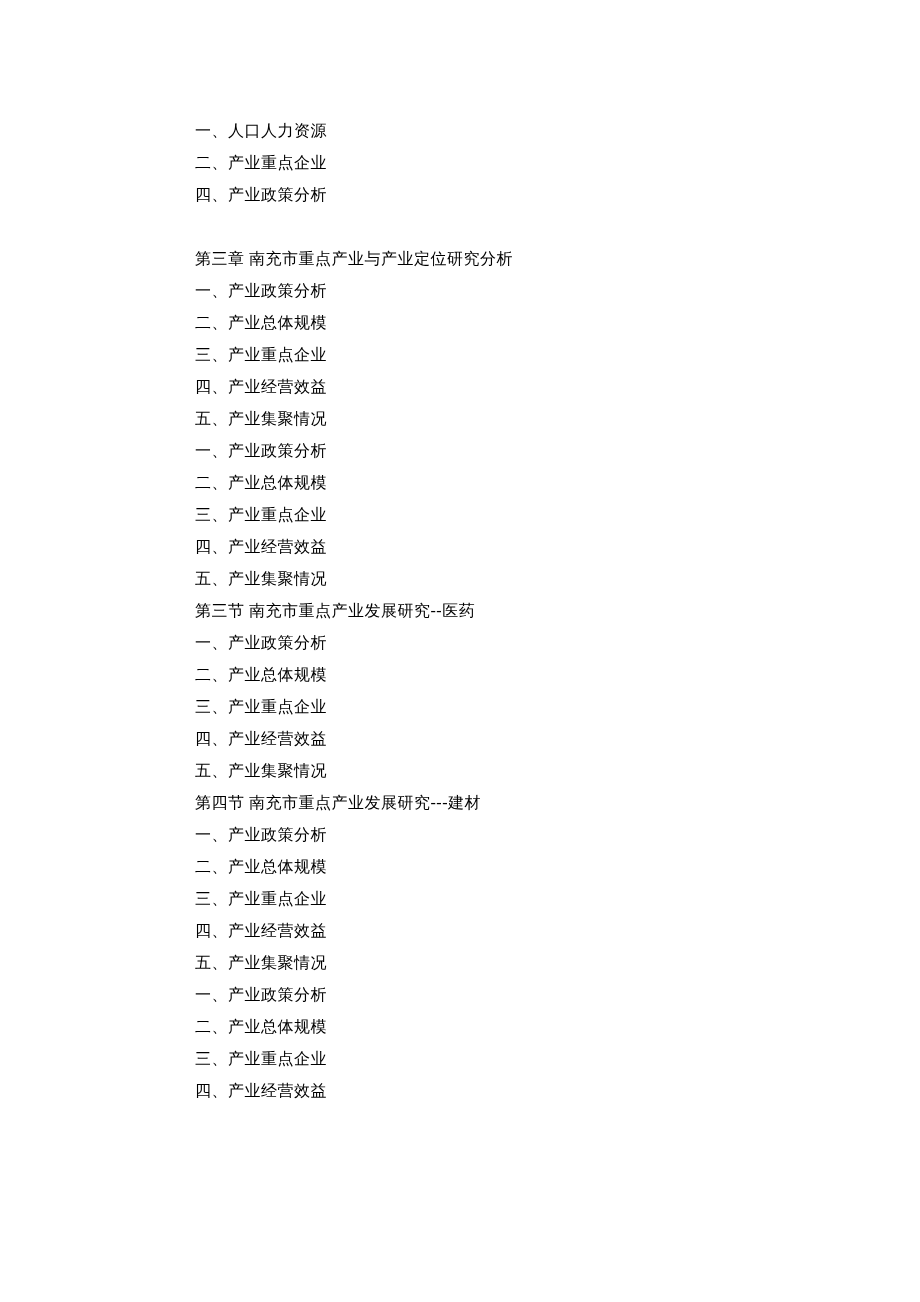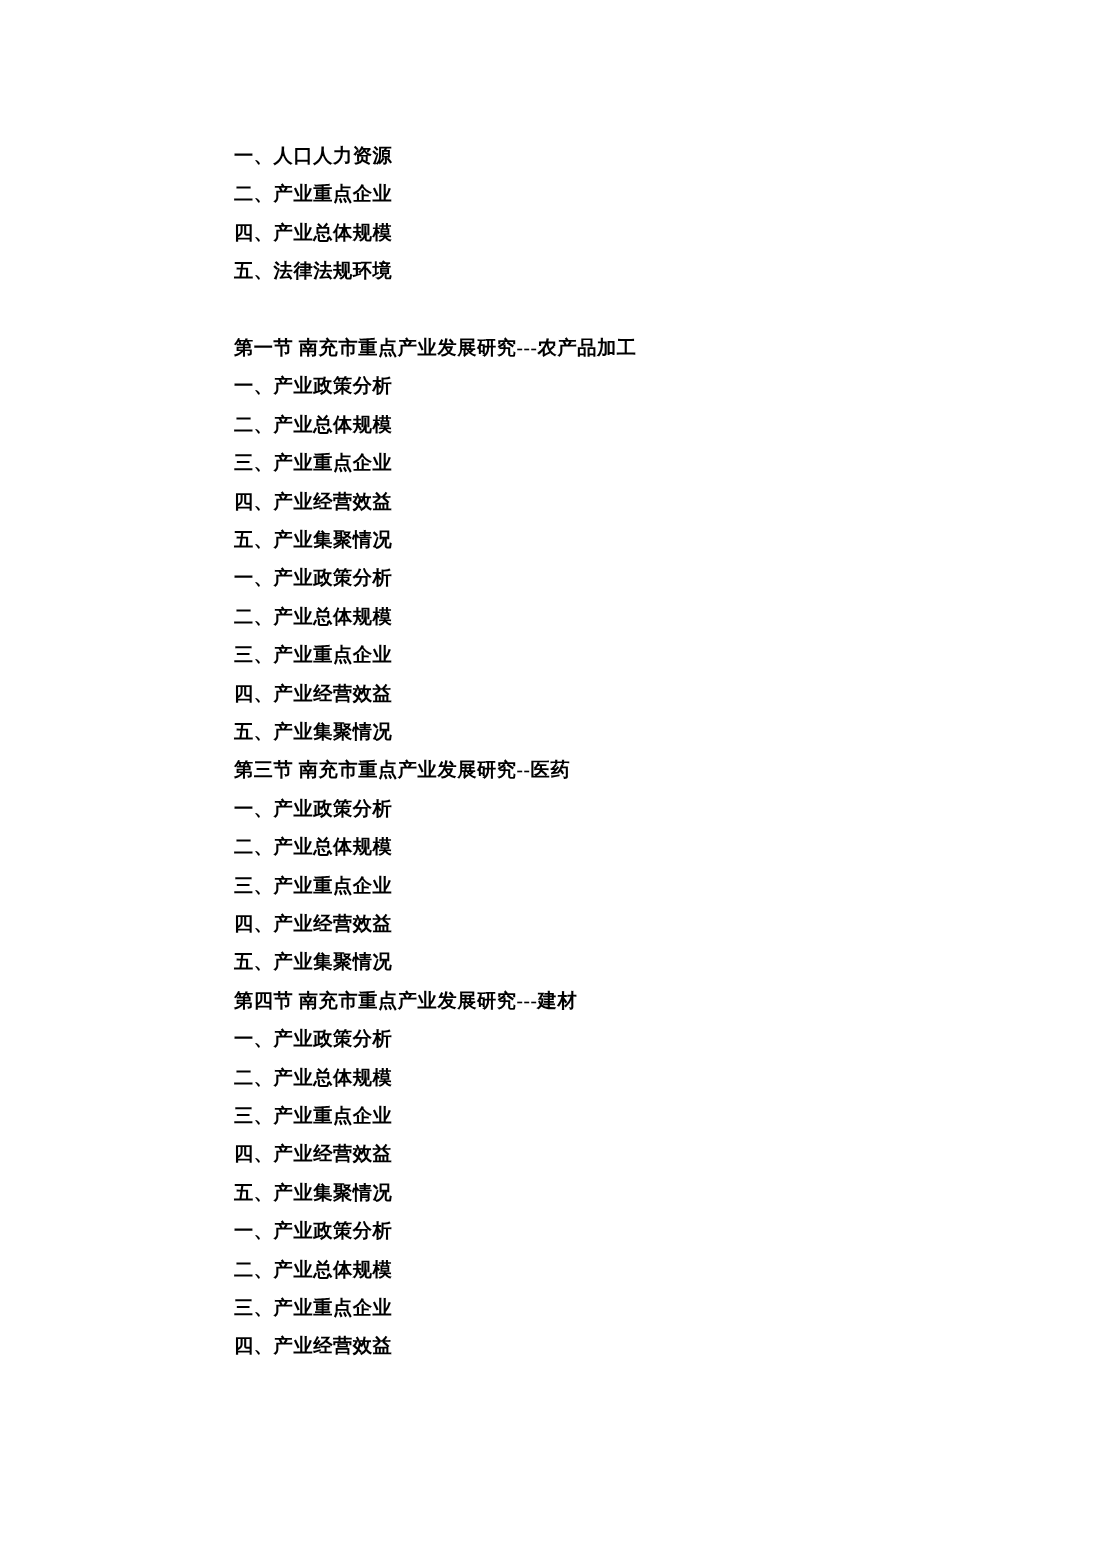--- a/index.html
+++ b/index.html
@@ -1,19 +1,18 @@
 <!DOCTYPE html>
 <html><head>
   <meta charset="utf-8">
   <style>
     * {
       margin: 0;
       padding: 0;
       box-sizing: border-box;
-      font-weight: bold;
     }
     body {
       width: 920px;
       height: 1302px;
       background: #ffffff;
       font-family: "SimSun", "宋体", serif;
       font-size: 16px;
       color: #000000;
       padding: 115px 0 0 195px;
       line-height: 2.0;
@@ -25,24 +24,23 @@
     .spacer {
       height: 32px;
     }
   </style>
 </head>
 <body>
 
 <div>
   <div class="line">一、人口人力资源</div>
   <div class="line">二、产业重点企业</div>
-  <div class="line">四、产业总体规模</div>
-  <div class="line">五、法律法规环境</div>
+  <div class="line">四、产业政策分析</div>
   <div class="spacer"></div>
-  <div class="line">第一节  南充市重点产业发展研究---农产品加工</div>
+  <div class="line">第三章  南充市重点产业与产业定位研究分析</div>
   <div class="line">一、产业政策分析</div>
   <div class="line">二、产业总体规模</div>
   <div class="line">三、产业重点企业</div>
   <div class="line">四、产业经营效益</div>
   <div class="line">五、产业集聚情况</div>
   <div class="line">一、产业政策分析</div>
   <div class="line">二、产业总体规模</div>
   <div class="line">三、产业重点企业</div>
   <div class="line">四、产业经营效益</div>
   <div class="line">五、产业集聚情况</div>

